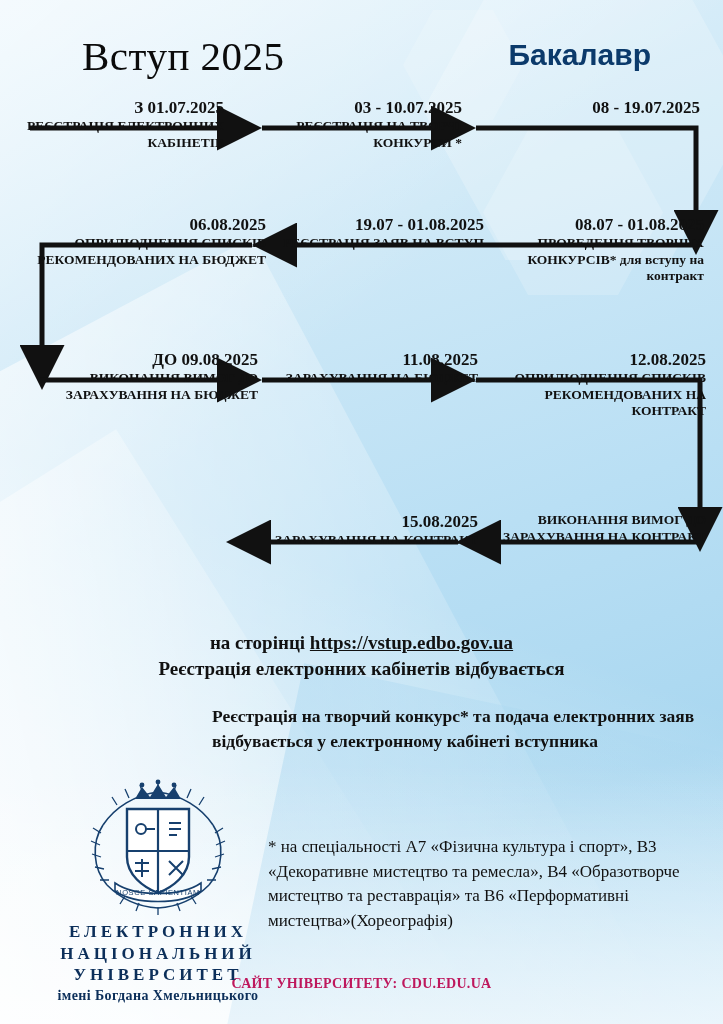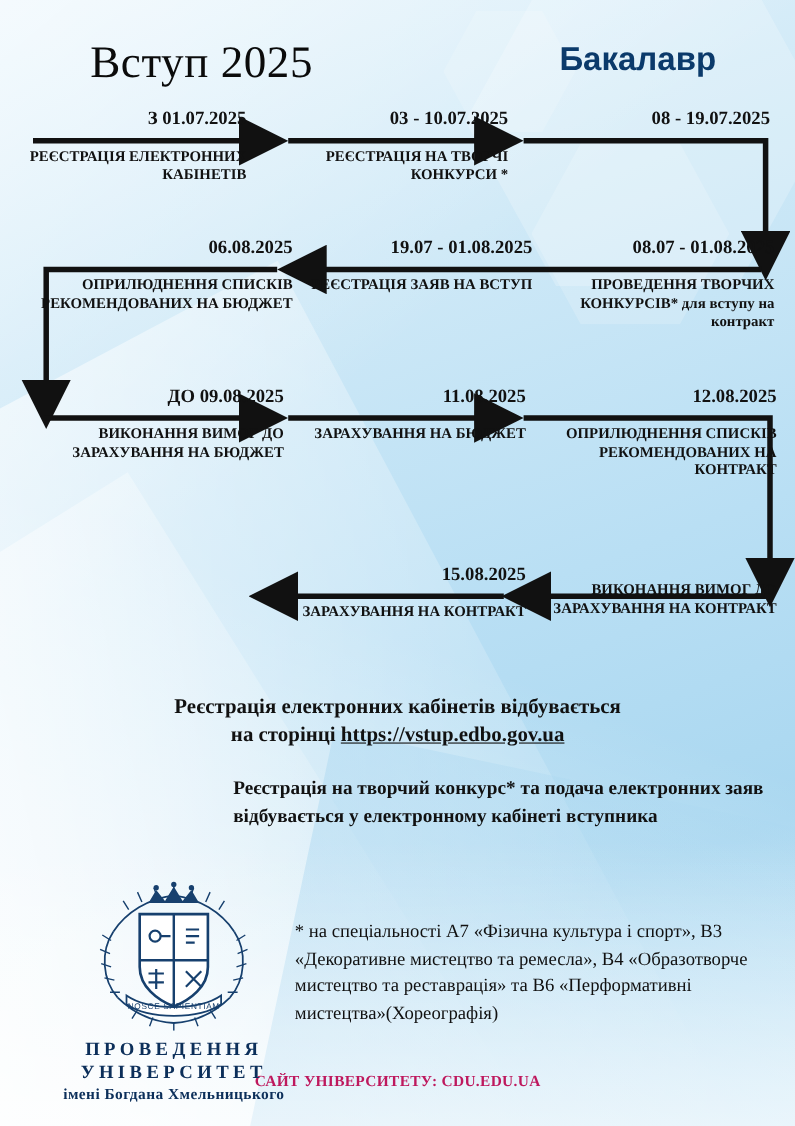--- a/index.html
+++ b/index.html
@@ -65,21 +65,21 @@
   }
 
   
   .row{position:absolute;left:0;right:0;}
   .cell{position:absolute;text-align:right;}
   .date{
     font-size:17px;font-weight:bold;color:#111;white-space:nowrap;
   }
   .desc{
     font-size:13.5px;font-weight:bold;color:#111;line-height:1.23;
-    margin-top:16px;text-transform:uppercase;
+    text-transform:uppercase;
   }
   .desc .low{text-transform:none;font-weight:bold;}
 
   svg.arrows{position:absolute;left:0;top:0;width:723px;height:1024px;}
 
   .info{
     position:absolute;left:0;right:0;text-align:center;
     color:#111;
   }
   .info1{
@@ -201,24 +201,24 @@
     <div class="cell" style="left:262px;top:512px;width:216px;">
       <div class="date">15.08.2025</div>
       <div class="desc">ЗАРАХУВАННЯ НА КОНТРАКТ</div>
     </div>
     <div class="cell" style="left:470px;top:512px;width:236px;">
       <div class="desc">ВИКОНАННЯ ВИМОГ ДО ЗАРАХУВАННЯ НА КОНТРАКТ</div>
     </div>
   </div>
 
   <div class="info info1">
-    <div>Реєстрація електронних кабінетів відбувається</div>
     <div>
       <span>на сторінці </span><a href="#">https://vstup.edbo.gov.ua</a>
     </div>
+    <div>Реєстрація електронних кабінетів відбувається</div>
   </div>
 
   <div class="info info2">Реєстрація на творчий конкурс* та подача електронних заяв відбувається у електронному кабінеті вступника</div>
 
   <div class="info info3">* на спеціальності А7 «Фізична культура і спорт», В3 «Декоративне мистецтво та ремесла», В4 «Образотворче мистецтво та реставрація» та В6 «Перформативні мистецтва»(Хореографія)</div>
 
   <div class="site">САЙТ УНІВЕРСИТЕТУ: CDU.EDU.UA</div>
 
   <div class="emblem">
     <svg width="170" height="150" viewBox="0 0 170 150" style="display:block;margin:0 auto 6px;">
@@ -253,18 +253,19 @@
         <circle cx="68" cy="64" r="5"></circle>
         <path d="M73,64 L82,64"></path>
         <path d="M96,58 L108,58 M96,64 L108,64 M96,70 L104,70"></path>
         <path d="M62,98 L76,98 M62,106 L76,106 M69,94 L69,112"></path>
         <path d="M96,96 L110,110 M110,96 L96,110"></path>
       </g>
 
       <path d="M42,118 C62,132 108,132 128,118 L128,126 C108,140 62,140 42,126 Z" fill="#ffffff" stroke="#17406e" stroke-width="1.6"></path>
       <text x="85" y="130" text-anchor="middle" font-family="'Liberation Sans', sans-serif" font-size="7.5" fill="#17406e" letter-spacing="0.6">NOSCE SAPIENTIAM</text>
     </svg>
-    <div class="uni-name">ПРОВЕДЕННЯ</div>
+    <div class="uni-name">ЕЛЕКТРОННИХ</div>
+    <div class="uni-name">НАЦІОНАЛЬНИЙ</div>
     <div class="uni-name">УНІВЕРСИТЕТ</div>
     <div class="uni-sub">імені Богдана Хмельницького</div>
   </div>
 
 </div>
 
 </body></html>

